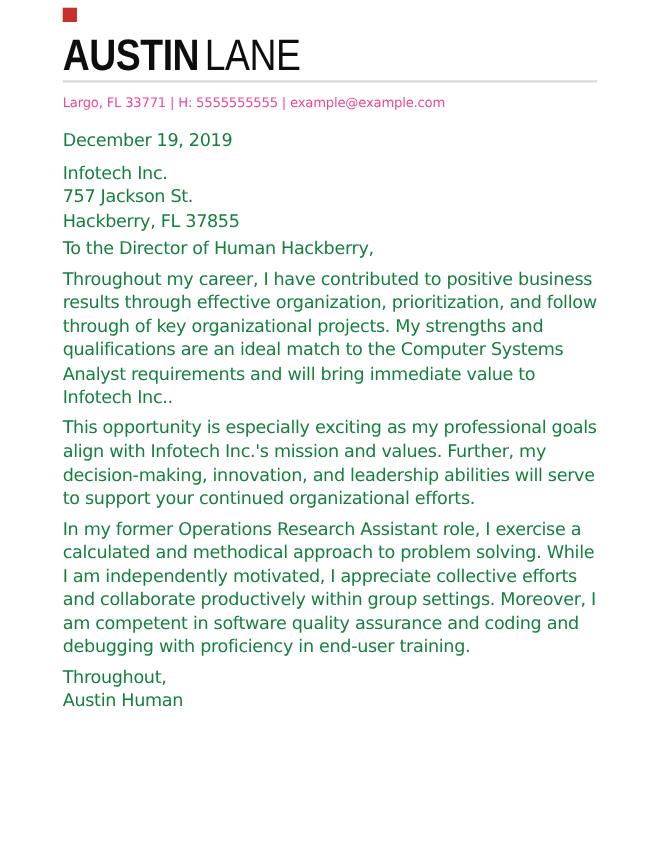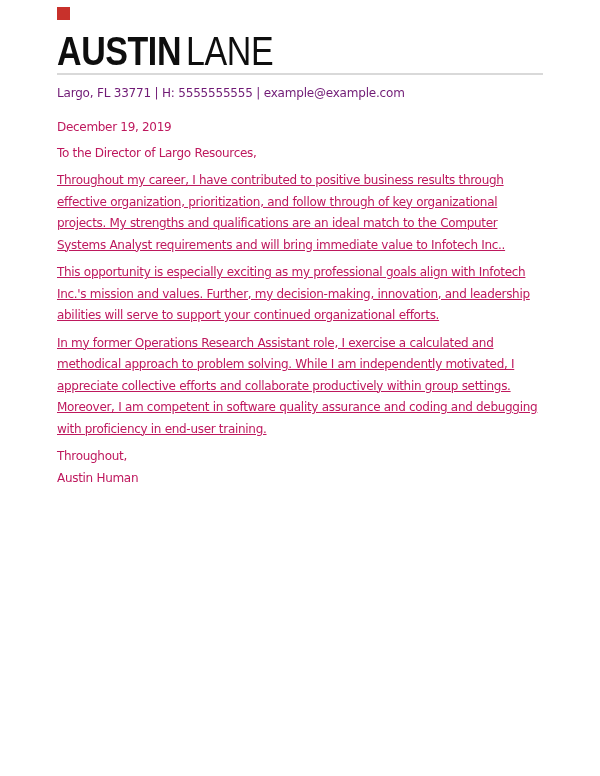--- a/index.html
+++ b/index.html
@@ -44,33 +44,33 @@
   .rule {
     margin-top: 1px;
     height: 2px;
     background: #d9d9d9;
   }
   .contact {
     margin-top: 10px;
     font-size: 12px;
     line-height: 16px;
     letter-spacing: -0.2px;
-    color: #701a75;
+    color: #ec4899;
   }
   .body-text p {
     margin: 0;
-    font-size: 12px;
+    font-size: 16px;
     line-height: 21.5px;
     letter-spacing: -0.3px;
-    color: #be185d;
+    color: #15803d;
   }
   .date       { margin-top: 16px !important; }
   .recipient  { margin-top: 8px  !important; white-space: pre-line; }
   .salutation { margin-top: 4px  !important; }
-  .para       { margin-top: 6px  !important; text-decoration: underline; }
+  .para       { margin-top: 6px  !important; }
   .closing    { margin-top: 6px  !important; }
   .signature  { margin-top: 0    !important; }
 </style>
 </head>
 <body>
 
 <div class="page">
 
   <div class="red-square" style="background: rgb(200, 49, 43);"></div>
 
@@ -81,22 +81,25 @@
         <span class="first">AUSTIN</span><span class="last">LANE</span>
       </h1>
       <div class="rule"></div>
       <div class="contact">Largo, FL 33771 | H: 5555555555 | example@example.com</div>
     </header>
 
     <main class="body-text">
 
       <p class="date">December 19, 2019</p>
 
+      <p class="recipient">Infotech Inc.
+757 Jackson St.
+Hackberry, FL 37855</p>
 
-      <p class="salutation">To the Director of Largo Resources,</p>
+      <p class="salutation">To the Director of Human Hackberry,</p>
 
       <p class="para">Throughout my career, I have contributed to positive business results through effective organization, prioritization, and follow through of key organizational projects. My strengths and qualifications are an ideal match to the Computer Systems Analyst requirements and will bring immediate value to Infotech Inc..</p>
 
       <p class="para">This opportunity is especially exciting as my professional goals align with Infotech Inc.'s mission and values. Further, my decision-making, innovation, and leadership abilities will serve to support your continued organizational efforts.</p>
 
       <p class="para">In my former Operations Research Assistant role, I exercise a calculated and methodical approach to problem solving. While I am independently motivated, I appreciate collective efforts and collaborate productively within group settings. Moreover, I am competent in software quality assurance and coding and debugging with proficiency in end-user training.</p>
 
 
       <p class="closing">Throughout,</p>
 

